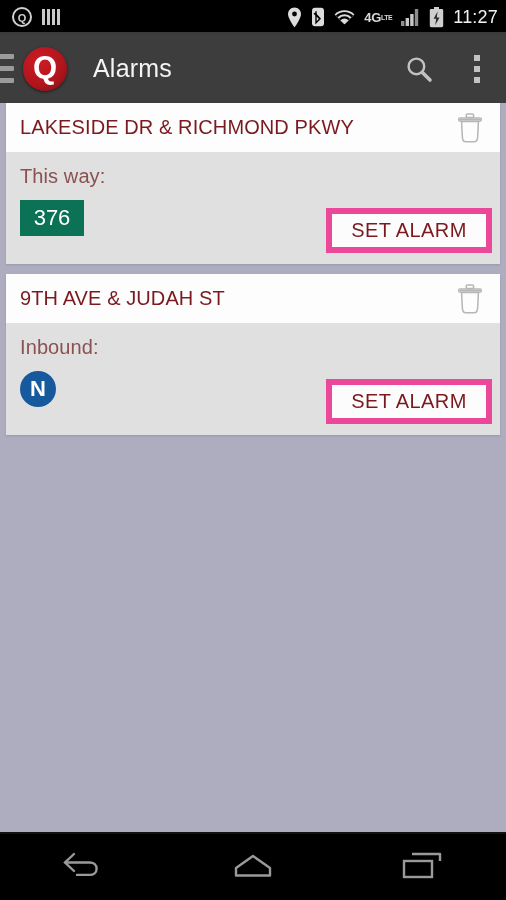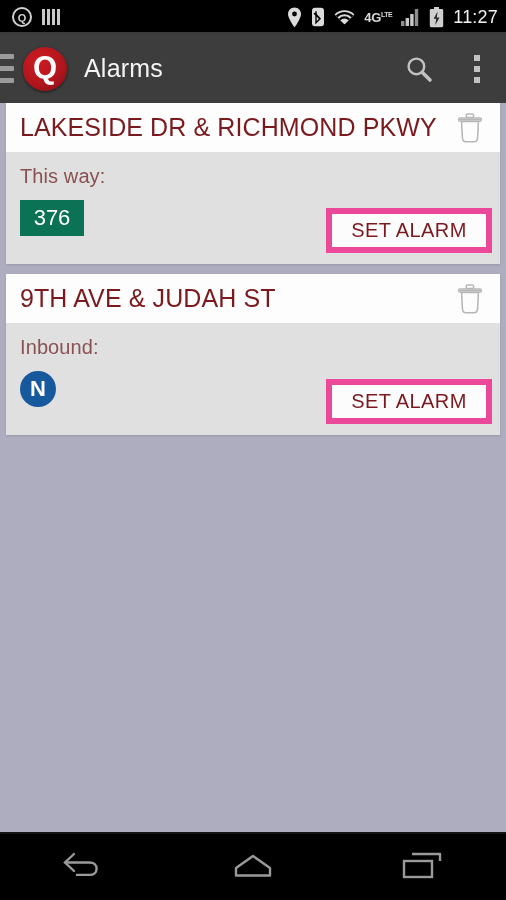--- a/index.html
+++ b/index.html
@@ -32,21 +32,21 @@
 
   .ic-q-notif { width: 22px; height: 22px; }
   .ic-bars { display: flex; gap: 2px; align-items: flex-end; height: 16px; }
   .ic-bars i { display: block; width: 3px; height: 16px; background: #c9c9c9; }
 
   .ic-pin { width: 15px; height: 21px; }
   .ic-bt  { width: 14px; height: 20px; }
   .ic-wifi{ width: 21px; height: 16px; }
   .net-txt{
     color: #d8d8d8; font-size: 13px; font-weight: bold;
-    letter-spacing: -.3px; display: flex; align-items: flex-start;
+    letter-spacing: -.3px; display: flex; align-items: center;
   }
   .net-txt sup { font-size: 7px; line-height: 1; margin-top: 1px; letter-spacing: -.5px; }
   .ic-signal { width: 19px; height: 17px; }
   .ic-batt { width: 15px; height: 21px; }
   .clock { color: #f2f2f2; font-size: 18px; letter-spacing: .2px; }
 
   
   .action-bar {
     position: absolute; top: 34px; left: 0;
     width: 506px; height: 69px;
@@ -61,21 +61,21 @@
   .app-logo {
     width: 44px; height: 44px; border-radius: 50%;
     background: radial-gradient(circle at 38% 32%, #cf1b22 0%, #b0151c 58%, #7d0f14 100%);
     box-shadow: 0 1px 3px rgba(0,0,0,.6);
     margin-left: 9px;
     display: flex; align-items: center; justify-content: center;
     color: #fff; font-size: 31px; font-weight: bold; line-height: 1;
     padding-bottom: 2px;
   }
   .ab-title {
-    color: #f4f4f4; font-size: 25px; margin-left: 17px; letter-spacing: .2px;
+    color: #f4f4f4; font-size: 25px; margin-left: 26px; letter-spacing: .2px;
   }
   .ab-actions { margin-left: auto; display: flex; align-items: center; }
   .ab-btn {
     width: 58px; height: 69px;
     display: flex; align-items: center; justify-content: center;
   }
   .ic-search { width: 30px; height: 30px; }
   .ic-dots { display: flex; flex-direction: column; gap: 5px; }
   .ic-dots i { display: block; width: 6px; height: 6px; background: #c2c2c2; }
 
@@ -86,21 +86,21 @@
     background: #e0e0e0;
     box-shadow: 0 1px 2px rgba(0,0,0,.12);
   }
   .card-head {
     background: #fdfdfd;
     height: 49px;
     display: flex; align-items: center;
     padding: 0 8px 0 14px;
   }
   .card-title {
-    color: #7a1a1f; font-size: 25px; letter-spacing: .1px;
+    color: #7a1a1f; font-size: 20px; letter-spacing: .1px;
     white-space: nowrap; overflow: hidden; text-align: right;
   }
   .trash-btn {
     margin-left: auto; width: 44px; height: 44px;
     display: flex; align-items: center; justify-content: center;
   }
   .ic-trash { width: 26px; height: 30px; }
 
   .card-body { padding: 13px 8px 27px 14px; position: relative; min-height: 98px; }
   .direction {

